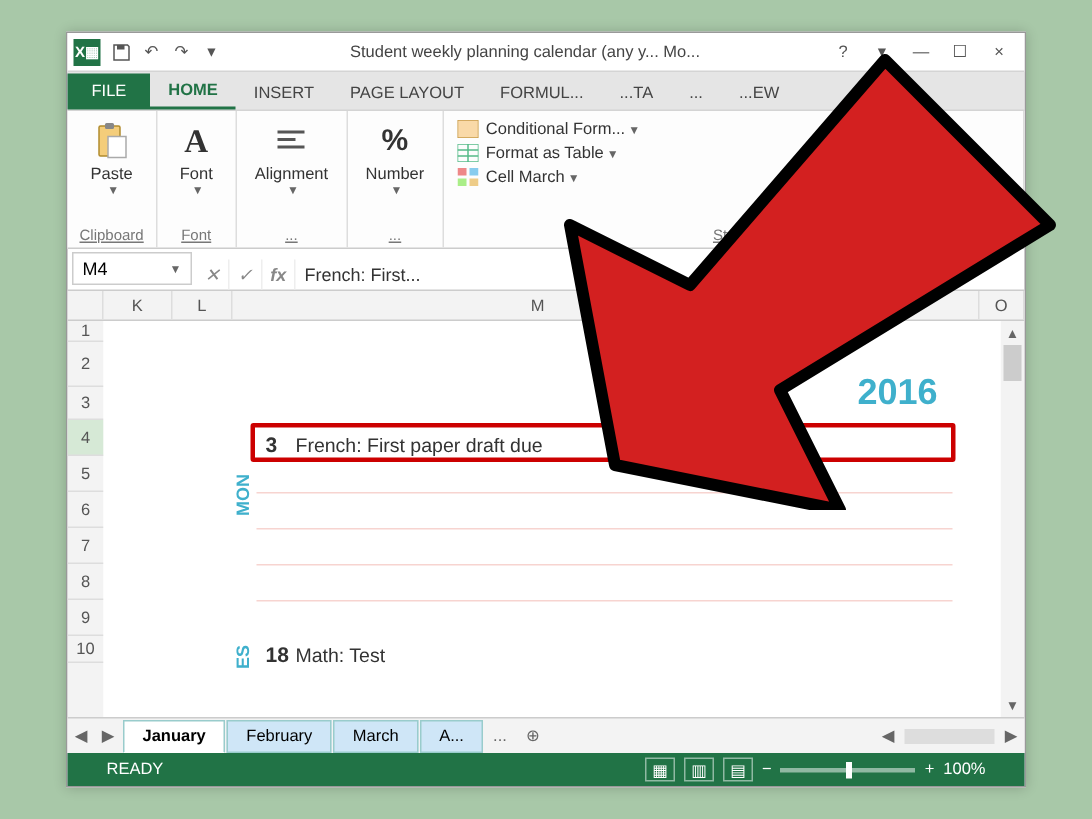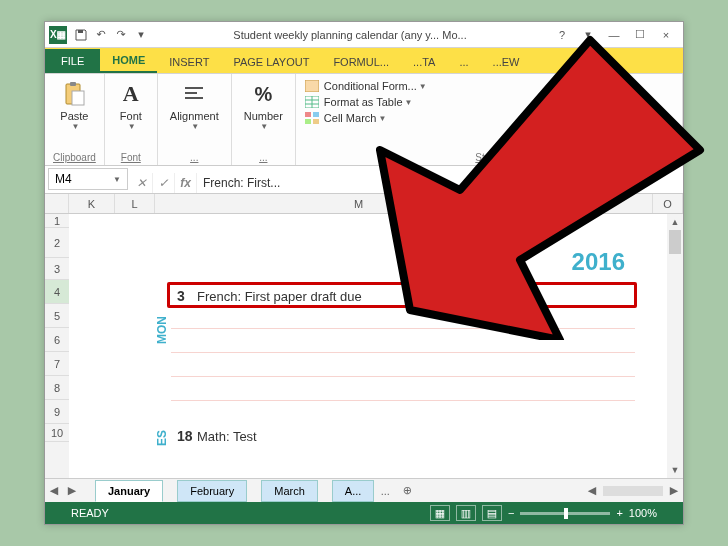--- a/index.html
+++ b/index.html
@@ -7,21 +7,21 @@
 .app { position: absolute; left: 44px; top: 21px; width: 640px; height: 504px; background: #fff; border: 1px solid #999; display: flex; flex-direction: column; box-shadow: 0 0 8px rgba(0,0,0,.2); }
 
 
 .titlebar { height: 26px; background: #fff; display: flex; align-items: center; padding: 0 4px; font-size: 11px; color: #444; border-bottom: 1px solid #d4d4d4; }
 .titlebar .app-icon { width: 18px; height: 18px; background: #217346; color: #fff; display: flex; align-items: center; justify-content: center; font-size: 10px; font-weight: bold; margin-right: 4px; }
 .qat-btn { width: 20px; height: 20px; display: flex; align-items: center; justify-content: center; color: #555; cursor: pointer; }
 .titlebar .title { flex: 1; text-align: center; overflow: hidden; white-space: nowrap; }
 .winbtn { width: 26px; height: 20px; display: flex; align-items: center; justify-content: center; color: #555; }
 
 
-.ribbon-tabs { height: 26px; display: flex; align-items: flex-end; background: #fde047; border-bottom: 1px solid #d4d4d4; font-size: 11px; }
+.ribbon-tabs { height: 26px; display: flex; align-items: flex-end; background: #e5e5e5; border-bottom: 1px solid #d4d4d4; font-size: 11px; }
 .ribbon-tab { padding: 6px 12px 5px; color: #444; cursor: pointer; }
 .ribbon-tab.file { background: #217346; color: #fff; padding: 6px 16px; }
 .ribbon-tab.active { color: #217346; border-bottom: 2px solid #217346; font-weight: 600; }
 
 
 .ribbon { height: 92px; background: #fdfdfd; border-bottom: 1px solid #ccc; display: flex; }
 .group { border-right: 1px solid #ddd; padding: 4px 8px 2px; display: flex; flex-direction: column; justify-content: space-between; }
 .group-label { font-size: 10px; color: #777; text-align: center; margin-top: 2px; text-decoration: underline; }
 .bigbtn { display: flex; flex-direction: column; align-items: center; font-size: 11px; color: #333; padding: 2px 4px; cursor: pointer; }
 .bigbtn .ic { width: 28px; height: 28px; display: flex; align-items: center; justify-content: center; margin-bottom: 2px; }
@@ -51,21 +51,21 @@
 .daynum { position: absolute; left: 108px; font-size: 14px; color: #333; font-weight: 600; }
 .entry { position: absolute; left: 128px; font-size: 13px; color: #333; }
 .selbox { position: absolute; border: 3px solid #c00; border-radius: 2px; }
 .vscroll { width: 16px; background: #f3f3f3; display: flex; flex-direction: column; }
 .vscroll .sbtn { height: 16px; display: flex; align-items: center; justify-content: center; font-size: 9px; color: #666; }
 .vscroll .thumb { flex: 0 0 24px; background: #ccc; margin: 0 2px; }
 
 
 .tabstrip { height: 24px; display: flex; align-items: center; background: #f3f3f3; border-top: 1px solid #ccc; font-size: 11px; }
 .navbtn { width: 18px; height: 18px; display: flex; align-items: center; justify-content: center; color: #666; }
-.sheettab { padding: 4px 12px; background: #cfe6f7; border: 1px solid #9cc; margin-left: 14px; cursor: pointer; }
+.sheettab { padding: 4px 12px; background: #cfe6f7; border: 1px solid #9cc; margin-left: 1px; cursor: pointer; }
 .sheettab.active { background: #fff; border-bottom-color: #fff; font-weight: 600; }
 .addtab { width: 22px; display: flex; align-items: center; justify-content: center; color: #666; }
 
 
 .status { height: 22px; background: #217346; color: #fff; display: flex; align-items: center; font-size: 11px; padding: 0 26px; }
 .status .r { margin-left: auto; display: flex; align-items: center; gap: 6px; }
 .viewbtn { width: 20px; height: 16px; border: 1px solid rgba(255,255,255,.5); display: flex; align-items: center; justify-content: center; }
 .zoomslider { width: 90px; height: 3px; background: rgba(255,255,255,.5); position: relative; }
 .zoomslider .knob { position: absolute; left: 44px; top: -4px; width: 4px; height: 11px; background: #fff; }
 

